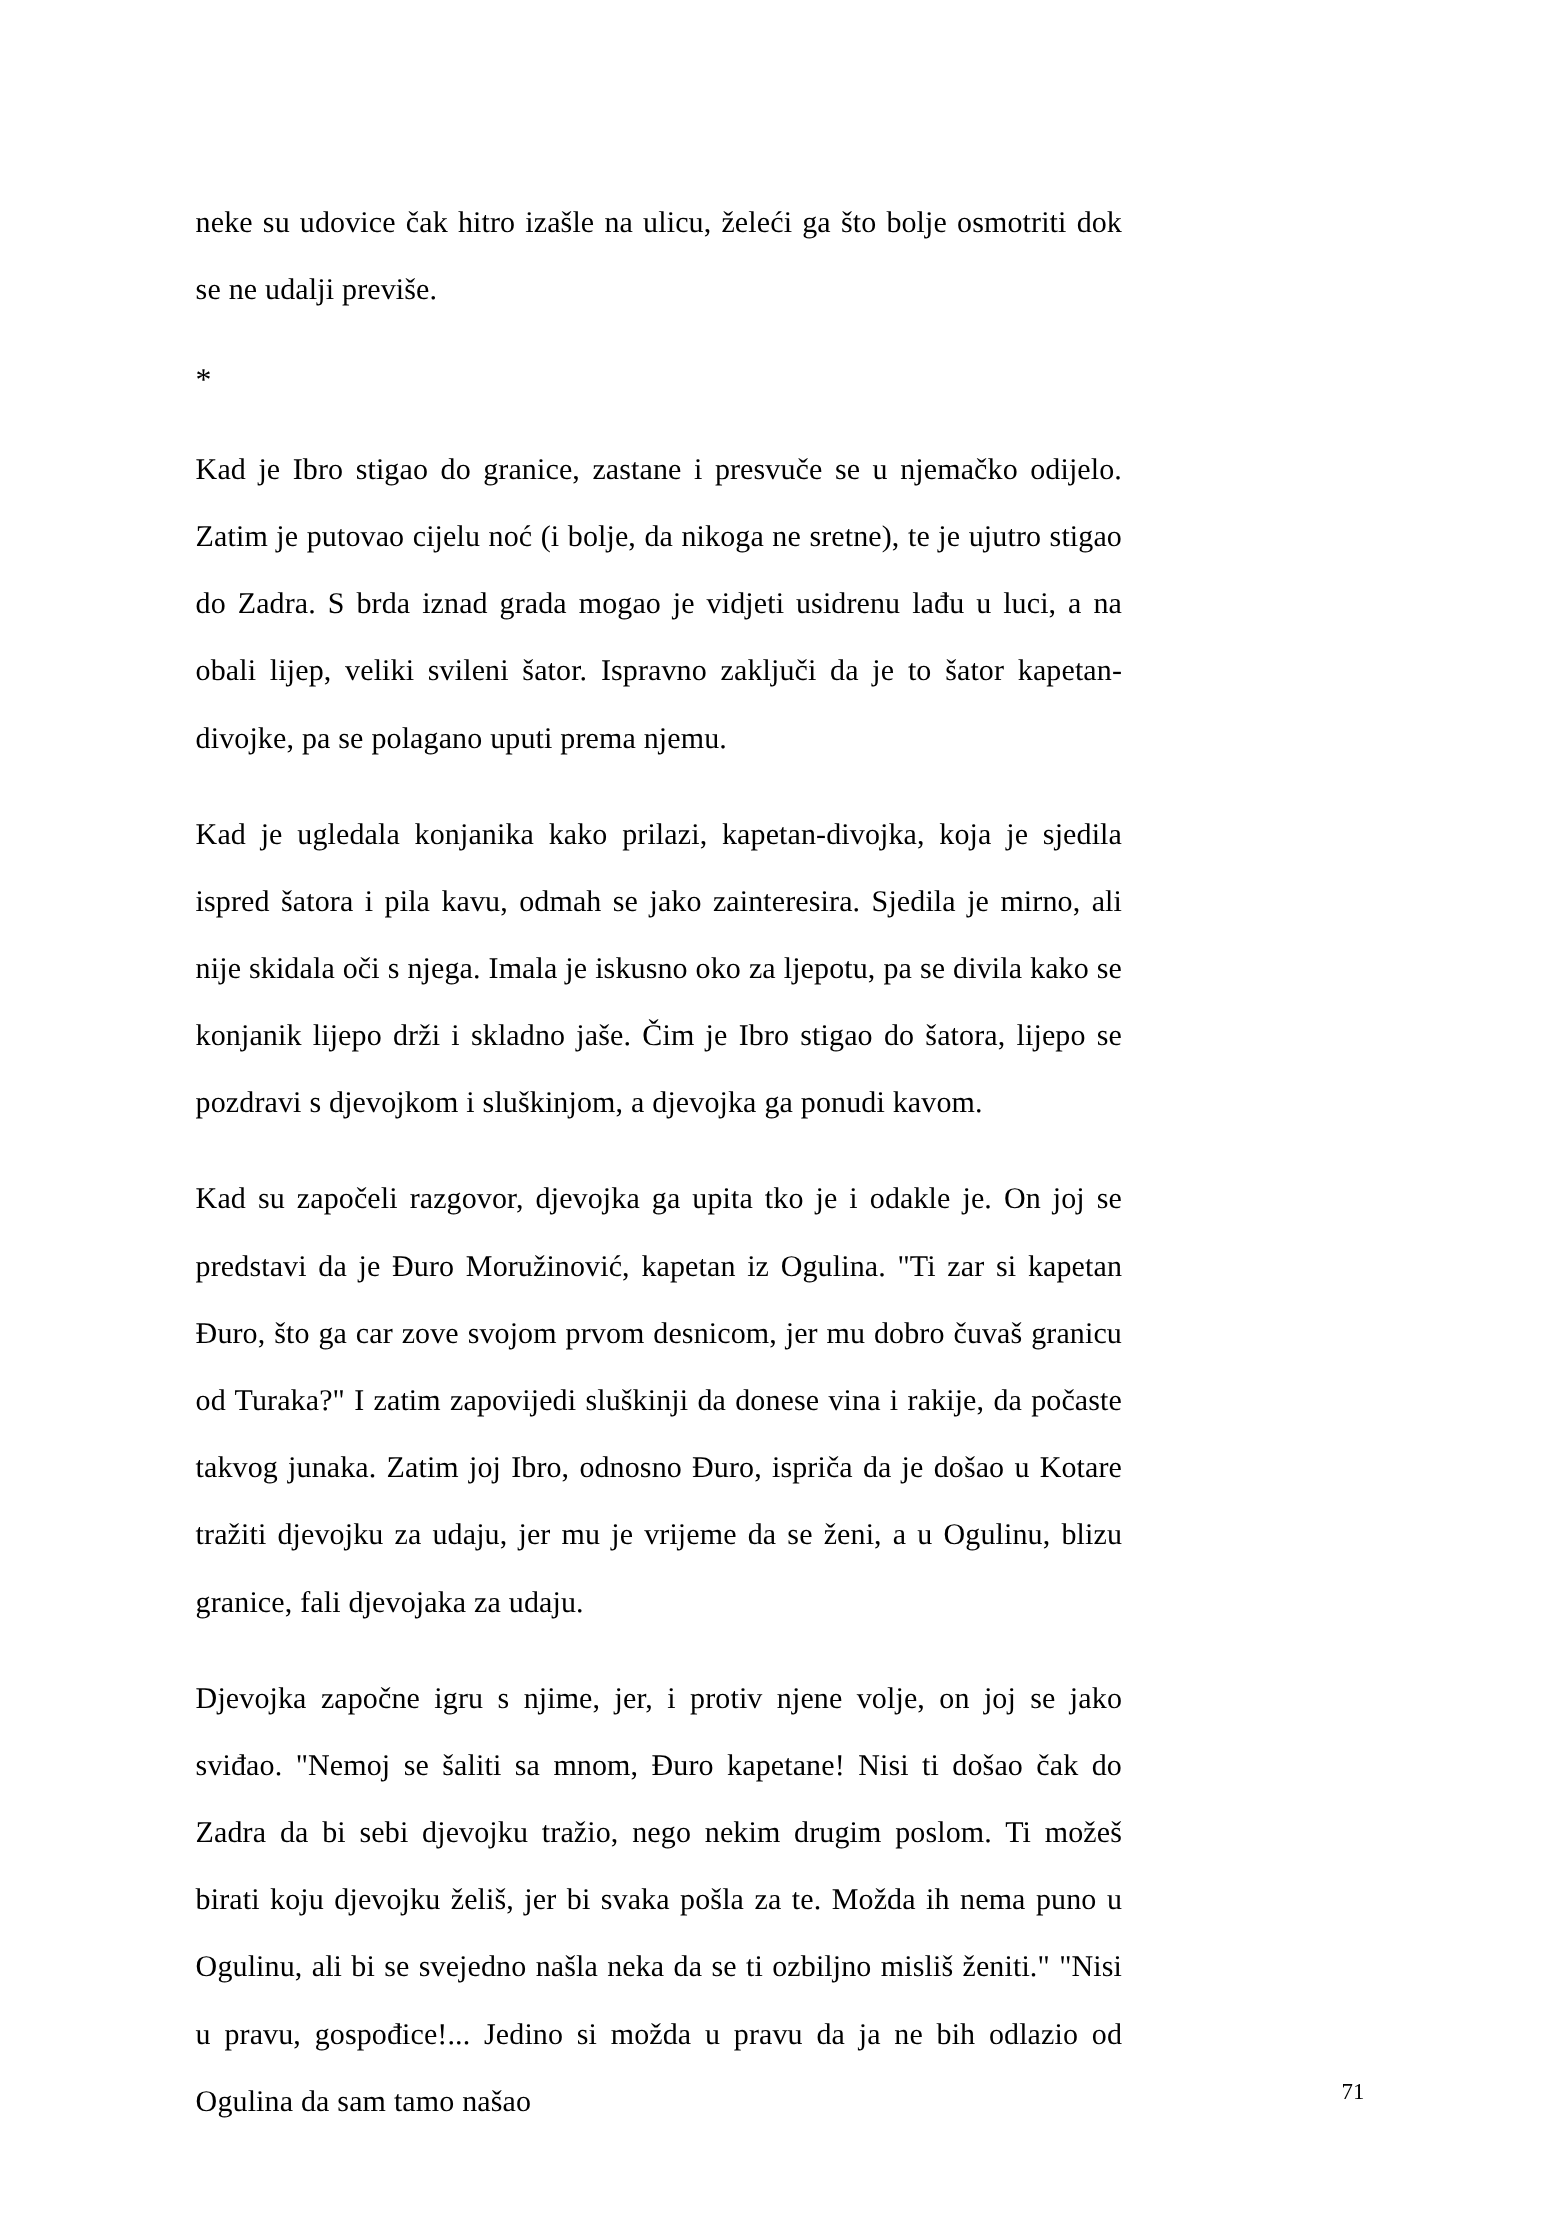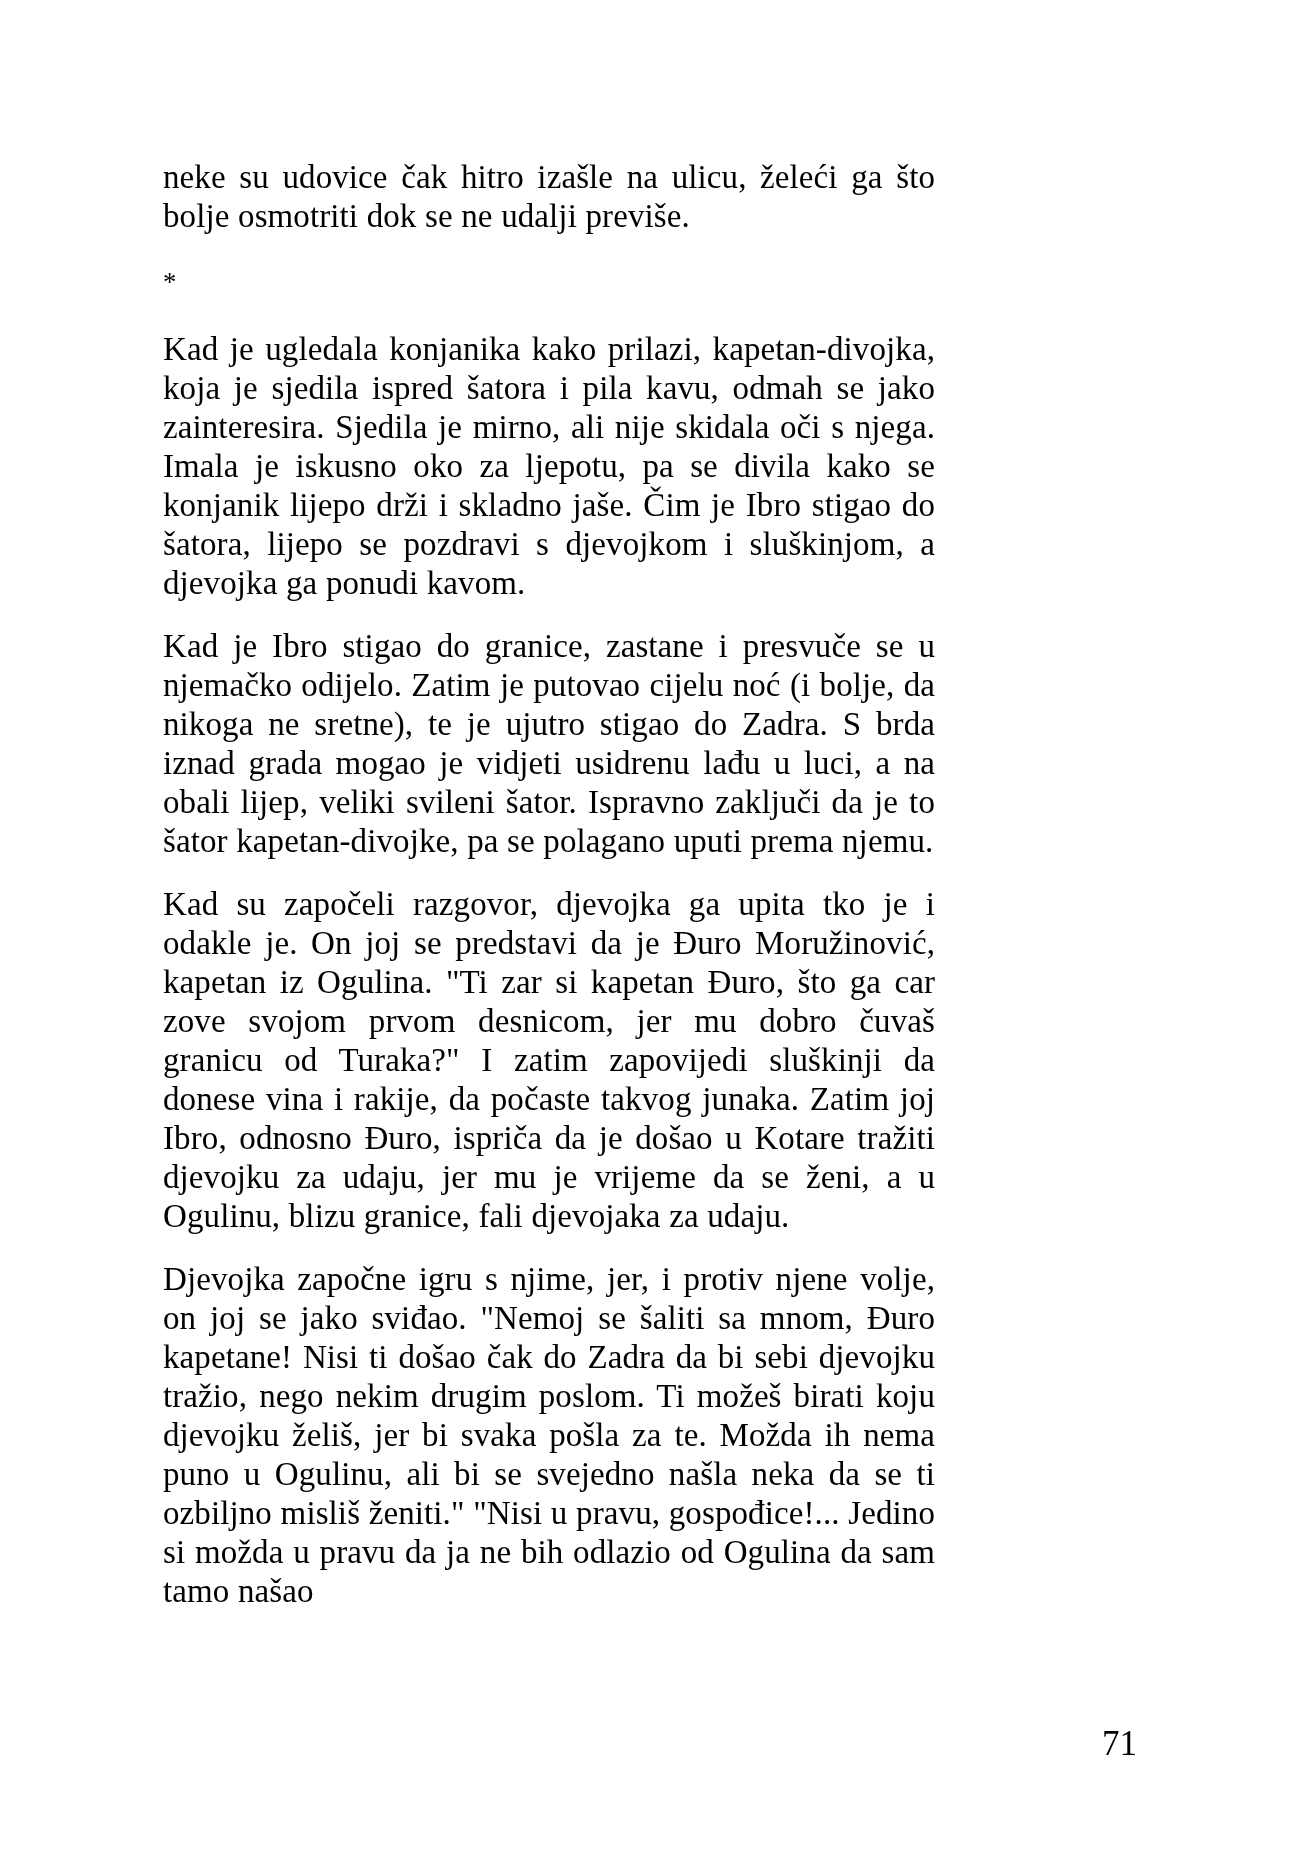--- a/index.html
+++ b/index.html
@@ -19,22 +19,22 @@
     box-sizing: border-box;
     overflow: hidden;
   }
   .text-column {
     position: absolute;
     left: 163px;
     top: 158px;
     width: 772px;
   }
   .para {
-    font-size: 33px;
-    line-height: 39px;
+    font-size: 25px;
+    line-height: 56px;
     text-align: justify;
     text-justify: inter-word;
     margin: 0 0 24px 0;
     hyphens: none;
     letter-spacing: 0.1px;
     word-spacing: 0.2px;
   }
   .para:last-child {
     margin-bottom: 0;
     font-family: Liberation Serif, serif;
@@ -46,40 +46,40 @@
     font-size: 26.5px;
     line-height: 45.5px;
     margin: 0 0 24px 0;
     text-align: left;
     letter-spacing: 0;
   }
   .page-number {
     position: absolute;
     right: 163px;
     bottom: 92px;
-    font-size: 35px;
+    font-size: 19px;
     line-height: 30px;
     text-align: right;
     color: #000000;
   }
 </style>
 </head>
 <body>
 
 <div class="page">
 
   <div class="text-column">
 
     <p class="para">neke su udovice čak hitro izašle na ulicu, želeći ga što bolje osmotriti dok se ne udalji previše.</p>
 
     <p class="separator">*</p>
 
+    <p class="para">Kad je Ibro stigao do granice, zastane i presvuče se u njemačko odijelo. Zatim je putovao cijelu noć (i bolje, da nikoga ne sretne), te je ujutro stigao do Zadra. S brda iznad grada mogao je vidjeti usidrenu lađu u luci, a na obali lijep, veliki svileni šator. Ispravno zaključi da je to šator kapetan-divojke, pa se polagano uputi prema njemu.</p>
+
     <p class="para">Kad je ugledala konjanika kako prilazi, kapetan-divojka, koja je sjedila ispred šatora i pila kavu, odmah se jako zainteresira. Sjedila je mirno, ali nije skidala oči s njega. Imala je iskusno oko za ljepotu, pa se divila kako se konjanik lijepo drži i skladno jaše. Čim je Ibro stigao do šatora, lijepo se pozdravi s djevojkom i sluškinjom, a djevojka ga ponudi kavom.</p>
-
-    <p class="para">Kad je Ibro stigao do granice, zastane i presvuče se u njemačko odijelo. Zatim je putovao cijelu noć (i bolje, da nikoga ne sretne), te je ujutro stigao do Zadra. S brda iznad grada mogao je vidjeti usidrenu lađu u luci, a na obali lijep, veliki svileni šator. Ispravno zaključi da je to šator kapetan-divojke, pa se polagano uputi prema njemu.</p>
 
     <p class="para">Kad su započeli razgovor, djevojka ga upita tko je i odakle je. On joj se predstavi da je Đuro Moružinović, kapetan iz Ogulina. "Ti zar si kapetan Đuro, što ga car zove svojom prvom desnicom, jer mu dobro čuvaš granicu od Turaka?" I zatim zapovijedi sluškinji da donese vina i rakije, da počaste takvog junaka. Zatim joj Ibro, odnosno Đuro, ispriča da je došao u Kotare tražiti djevojku za udaju, jer mu je vrijeme da se ženi, a u Ogulinu, blizu granice, fali djevojaka za udaju.</p>
 
     <p class="para last-line-flush">Djevojka započne igru s njime, jer, i protiv njene volje, on joj se jako sviđao. "Nemoj se šaliti sa mnom, Đuro kapetane! Nisi ti došao čak do Zadra da bi sebi djevojku tražio, nego nekim drugim poslom. Ti možeš birati koju djevojku želiš, jer bi svaka pošla za te. Možda ih nema puno u Ogulinu, ali bi se svejedno našla neka da se ti ozbiljno misliš ženiti." "Nisi u pravu, gospođice!... Jedino si možda u pravu da ja ne bih odlazio od Ogulina da sam tamo našao</p>
 
   </div>
 
   <div class="page-number">71</div>
 
 </div>

